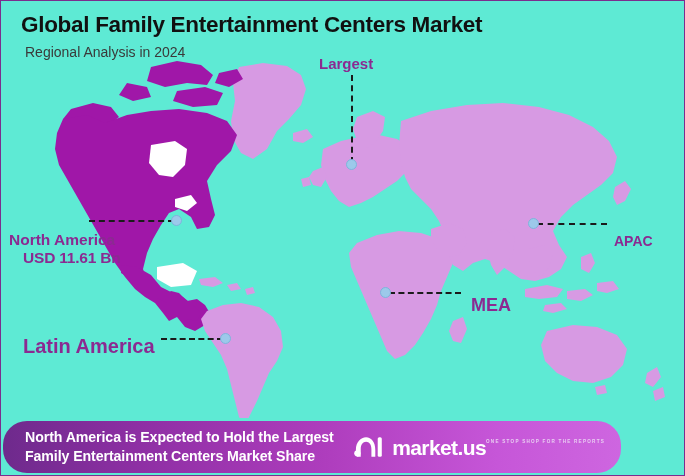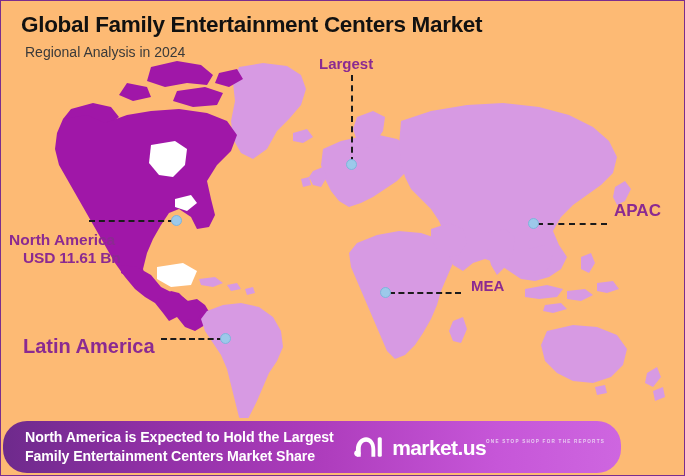--- a/index.html
+++ b/index.html
@@ -1,41 +1,41 @@
 <!DOCTYPE html>
 <html><head>
 <meta charset="utf-8">
 <style>
   html,body{margin:0;padding:0;background:#fff;}
   body{width:685px;height:476px;overflow:hidden;
        font-family:"Liberation Sans", sans-serif;}
   #infographic{
     position:relative;width:685px;height:476px;box-sizing:border-box;
-    border:1.5px solid #7B2D8E;background:#fdba74;overflow:hidden;
+    border:1.5px solid #7B2D8E;background:#5eead4;overflow:hidden;
   }
   
   #header{position:absolute;left:0;top:0;width:685px;padding:12px 0 0 20px;box-sizing:border-box;z-index:6;}
   #title{font-size:22.5px;font-weight:bold;color:#111111;letter-spacing:-0.3px;line-height:1.1;margin:0;}
   #subtitle{font-size:14px;color:#3a3a3a;margin:7px 4px 0 4px;line-height:1.1;}
   
   #map-wrap{position:absolute;left:0;top:52px;width:685px;height:365px;z-index:1;}
   #world-map{display:block;width:685px;height:365px;}
   .land-light{fill:#D79AE3;}
   .land-dark{fill:#A017A8;}
   
   .marker{position:absolute;width:11px;height:11px;border-radius:50%;
           background:#9CC9EA;border:1.5px solid #7FB4DC;box-sizing:border-box;z-index:4;}
   .leader{position:absolute;z-index:3;}
   .leader.h{height:0;border-top:2px dashed #1b1b1b;}
   .leader.v{width:0;border-left:2px dashed #1b1b1b;}
   
   .region-label{position:absolute;color:#8B2A91;font-weight:bold;z-index:5;line-height:1.18;white-space:nowrap;}
   #label-europe{left:318px;top:54px;font-size:15px;}
-  #label-apac{left:613px;top:200px;font-size:17px;}
-  #label-mea{left:470px;top:276px;font-size:15px;}
+  #label-apac{left:613px;top:232px;font-size:14px;}
+  #label-mea{left:470px;top:294px;font-size:18px;}
   #label-latin{left:22px;top:334px;font-size:20px;}
   #label-na{left:8px;top:218px;font-size:15.5px;text-align:left;margin-top:12px;}
   #label-na .l2{display:block;margin-left:14px;letter-spacing:-0.2px;}
   
   #footer{position:absolute;left:2px;bottom:2px;width:618px;height:52px;z-index:8;
           background:linear-gradient(90deg,#6E2A8C 0%,#8E2FA4 22%,#AE3DBD 52%,#C656D8 80%,#CE66E0 100%);
           display:flex;align-items:center;justify-content:space-between;
           box-sizing:border-box;padding:0 16px 0 22px;border-radius:24px;}
   #footer-text{color:#ffffff;font-size:14.2px;font-weight:bold;line-height:1.32;letter-spacing:-0.1px;}
   #logo{display:flex;align-items:center;gap:7px;}

